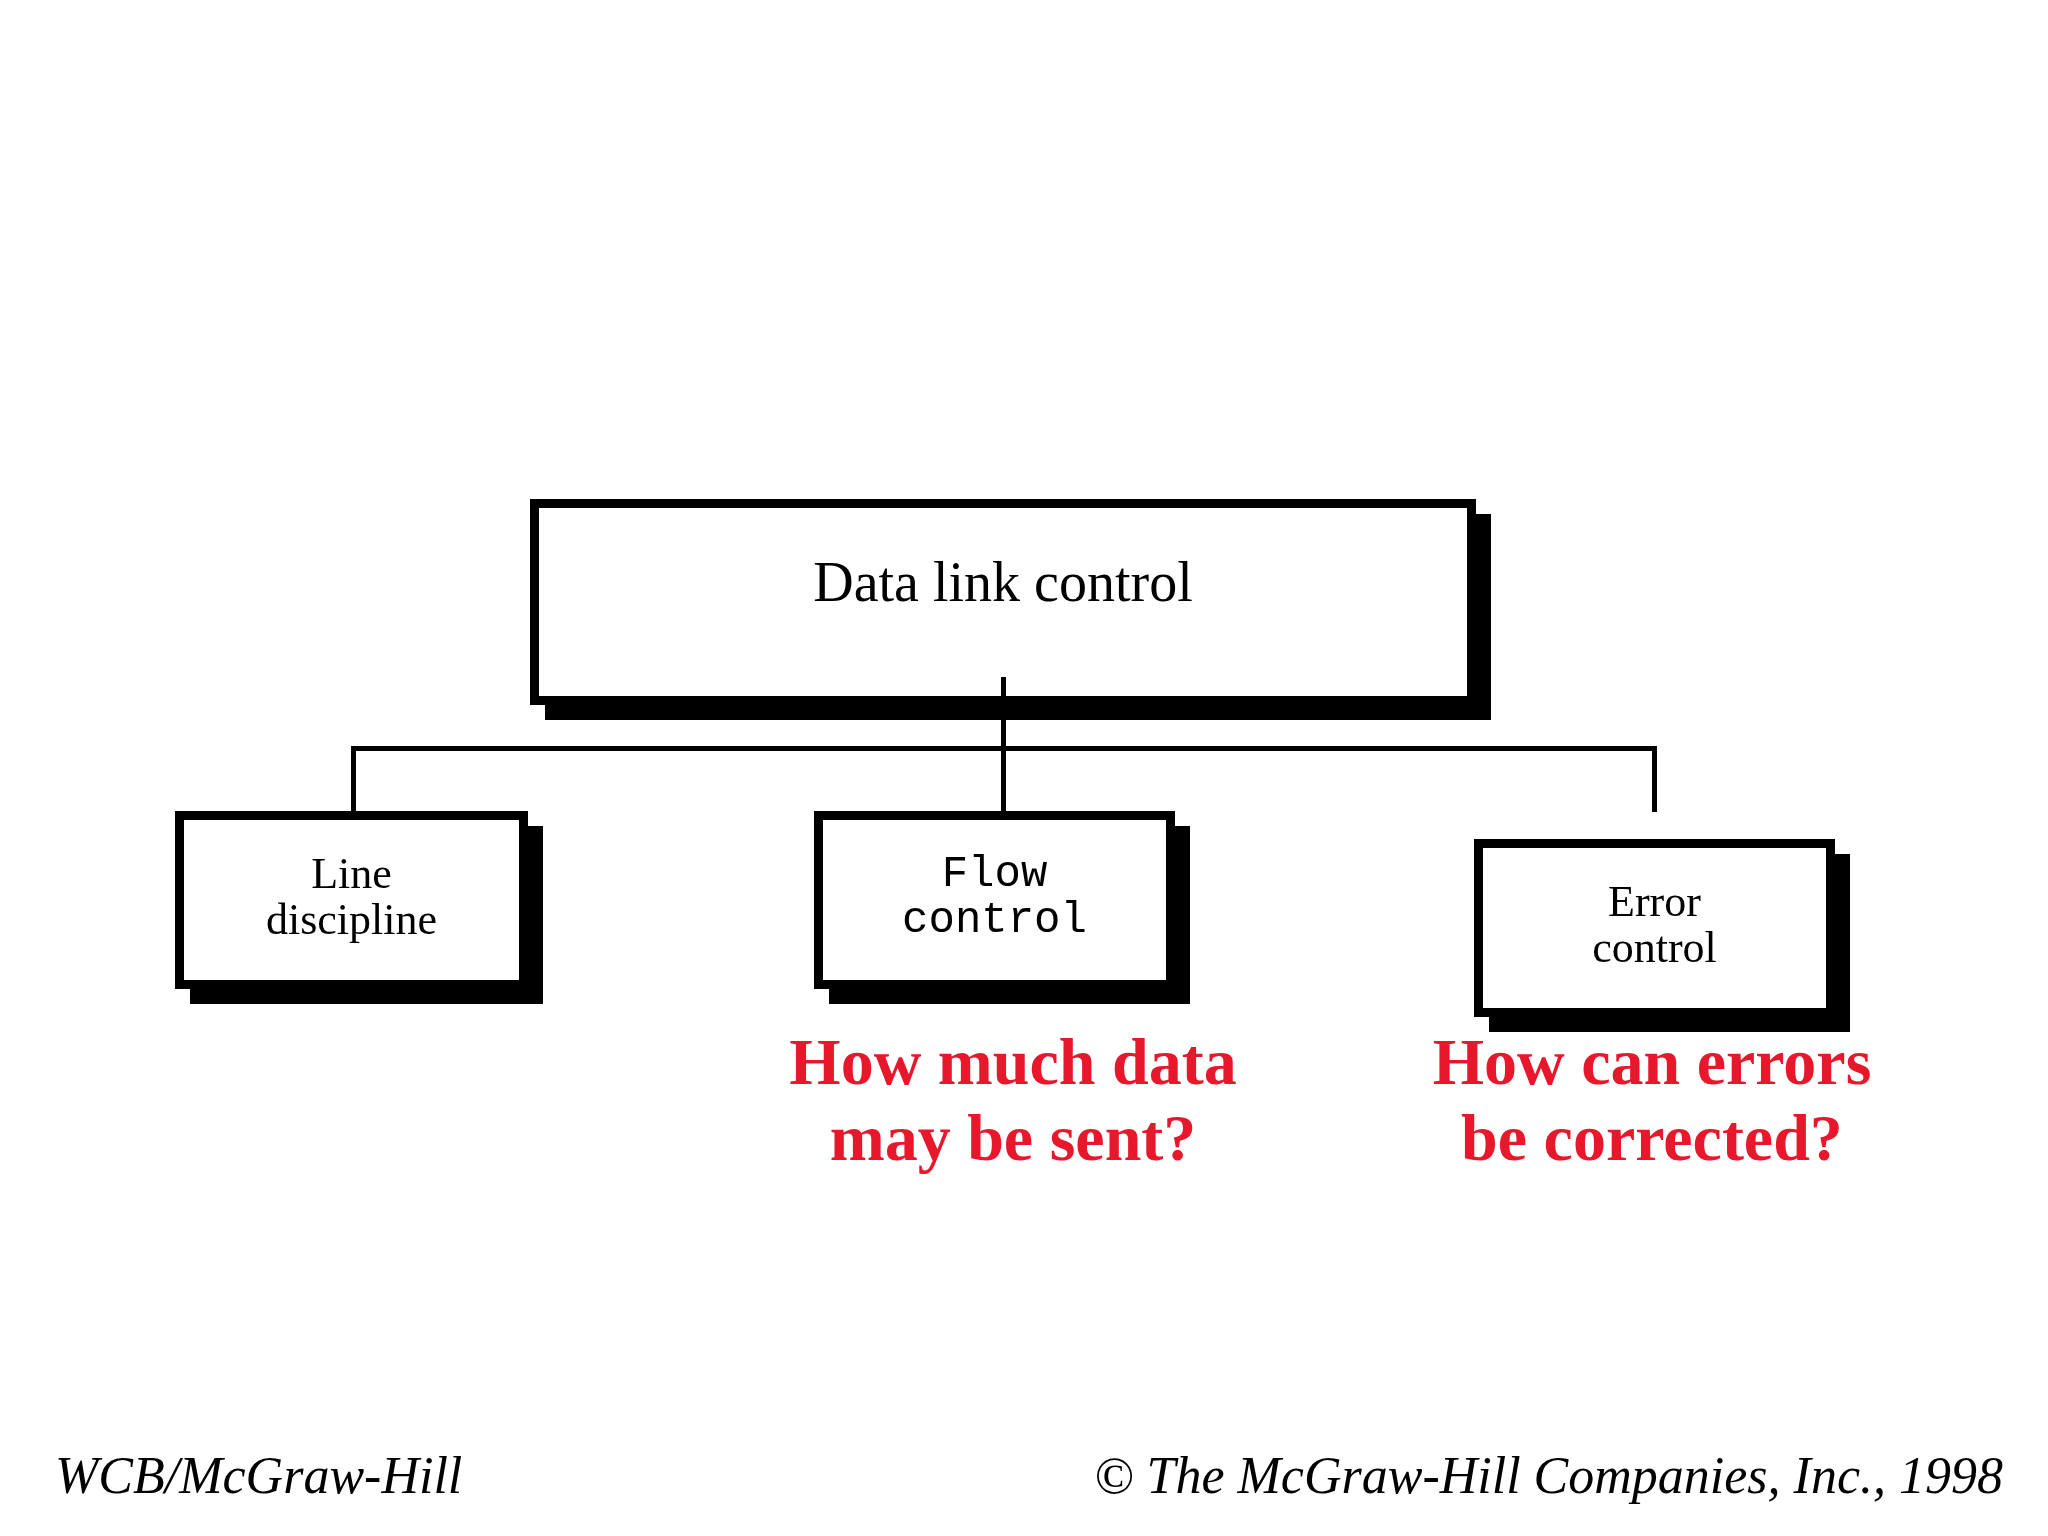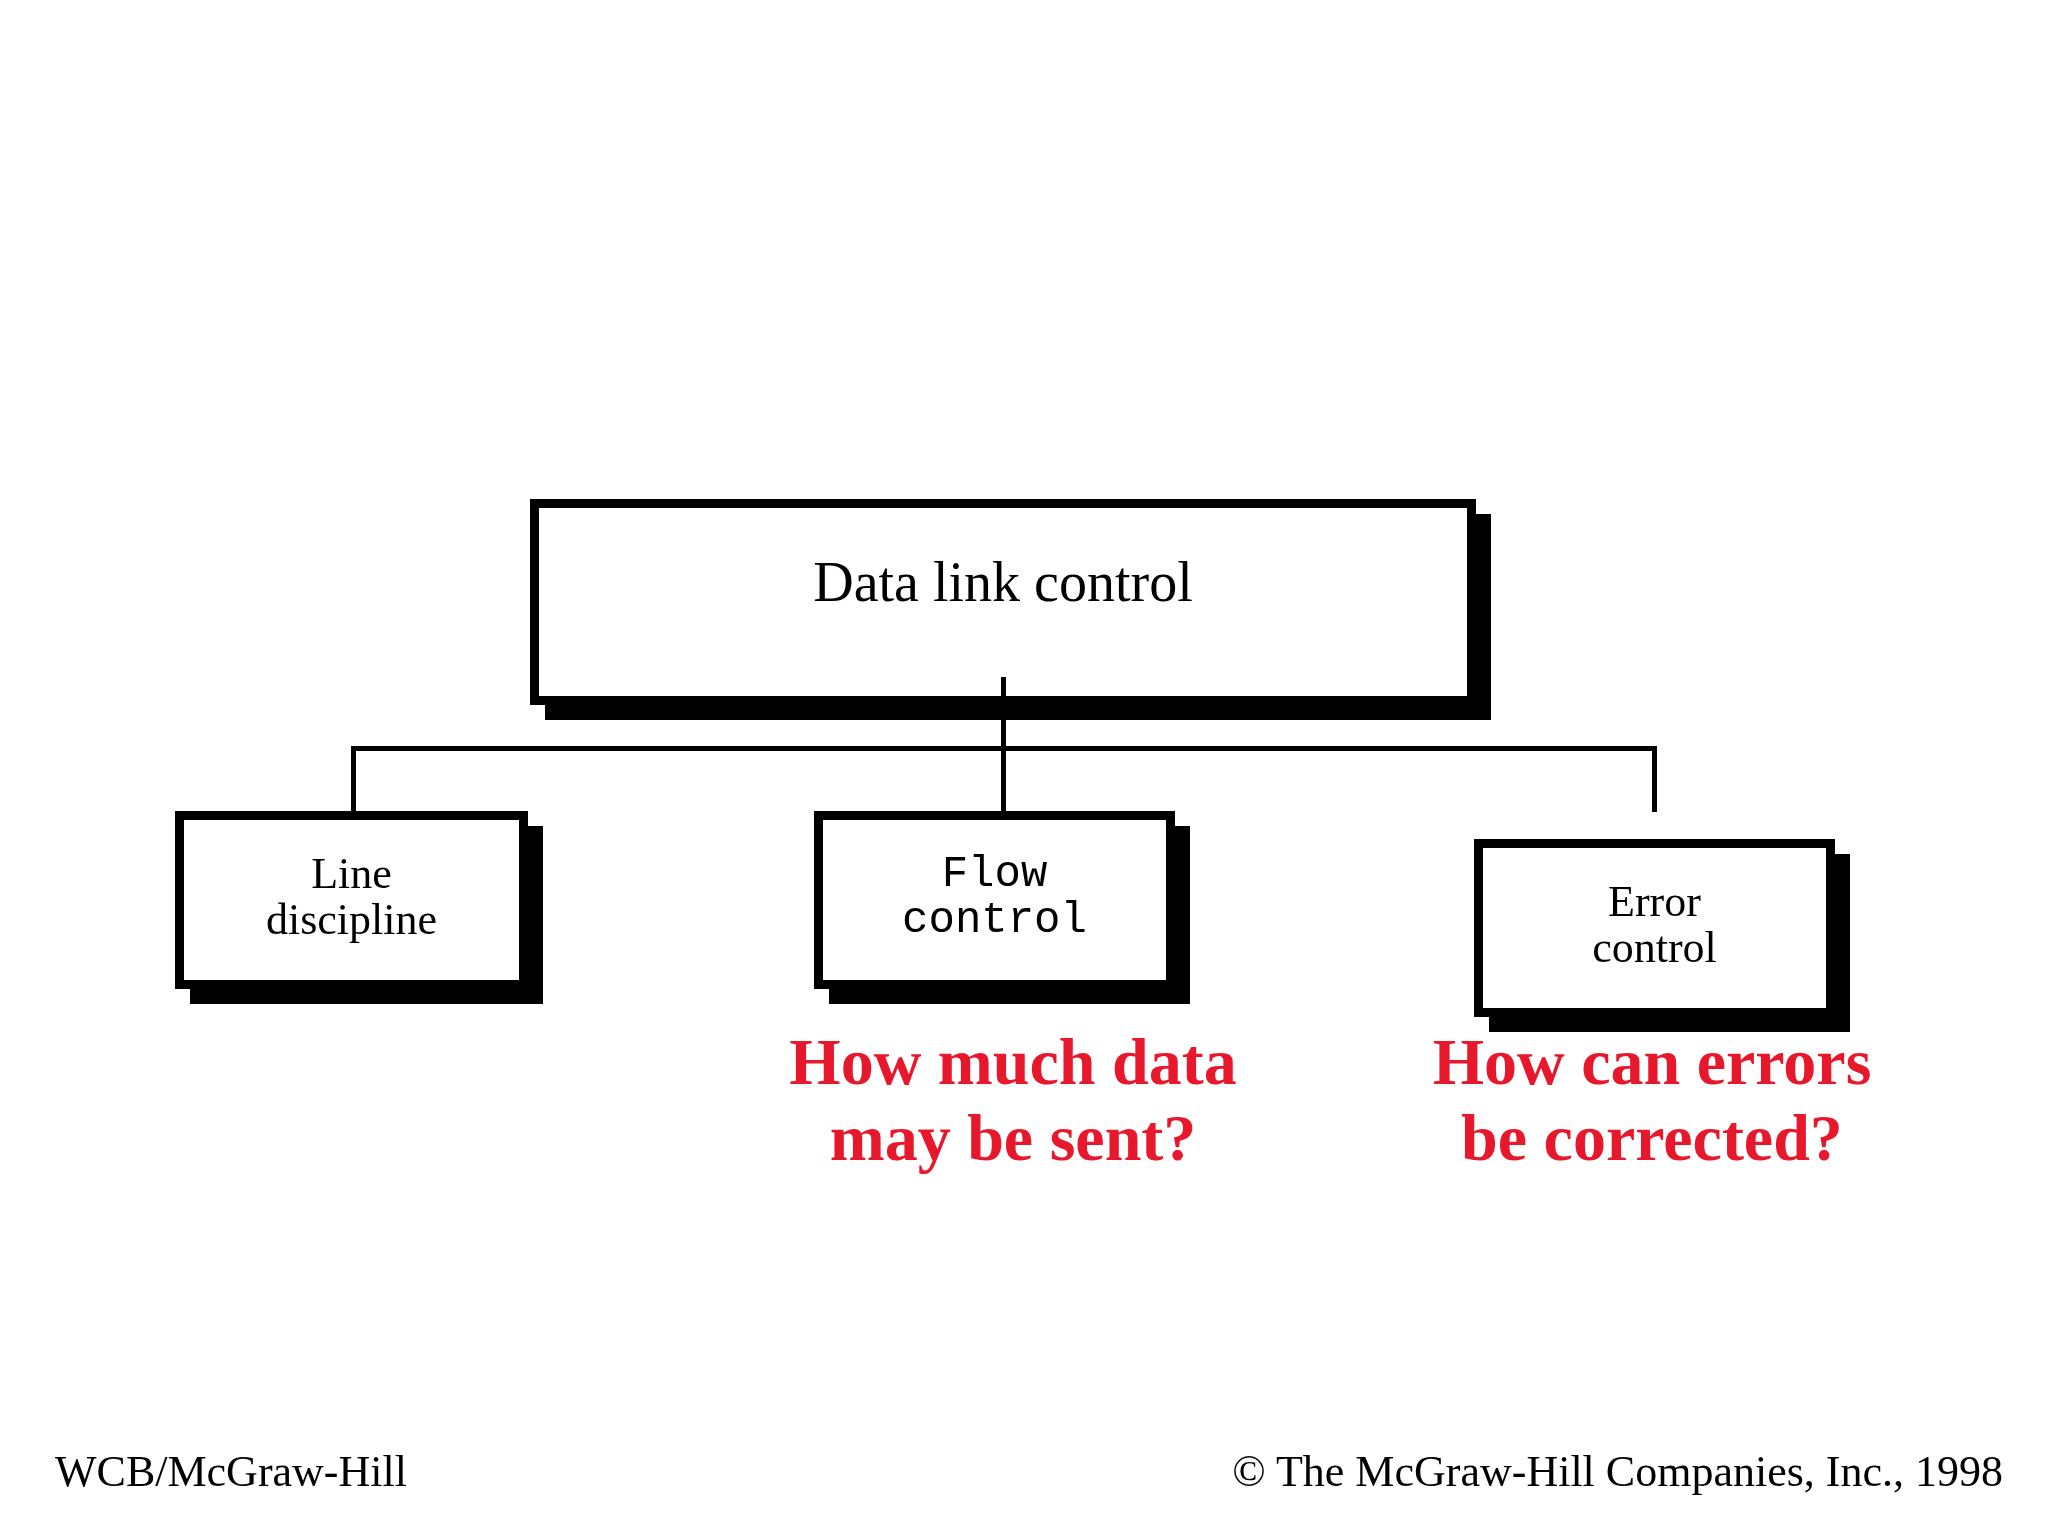--- a/index.html
+++ b/index.html
@@ -60,21 +60,22 @@
     line-height: 1.15;
     color: var(--question-red, #e8182c);
     white-space: pre-line;
   }
   .caption.c1 { left: 7px; }
   .caption.c2 { left: 653px; }
   .caption.c3 { left: 1292px; }
   .footer-text {
     position: absolute;
     top: 1446px;
-    font-size: 44px;
+    font-style: italic;
+    font-size: 52px;
     white-space: nowrap;
   }
   .footer-left  { left: 55px; }
   .footer-right { right: 45px; }
 </style>
 </head>
 <body>
 
 <div class="canvas">
 

